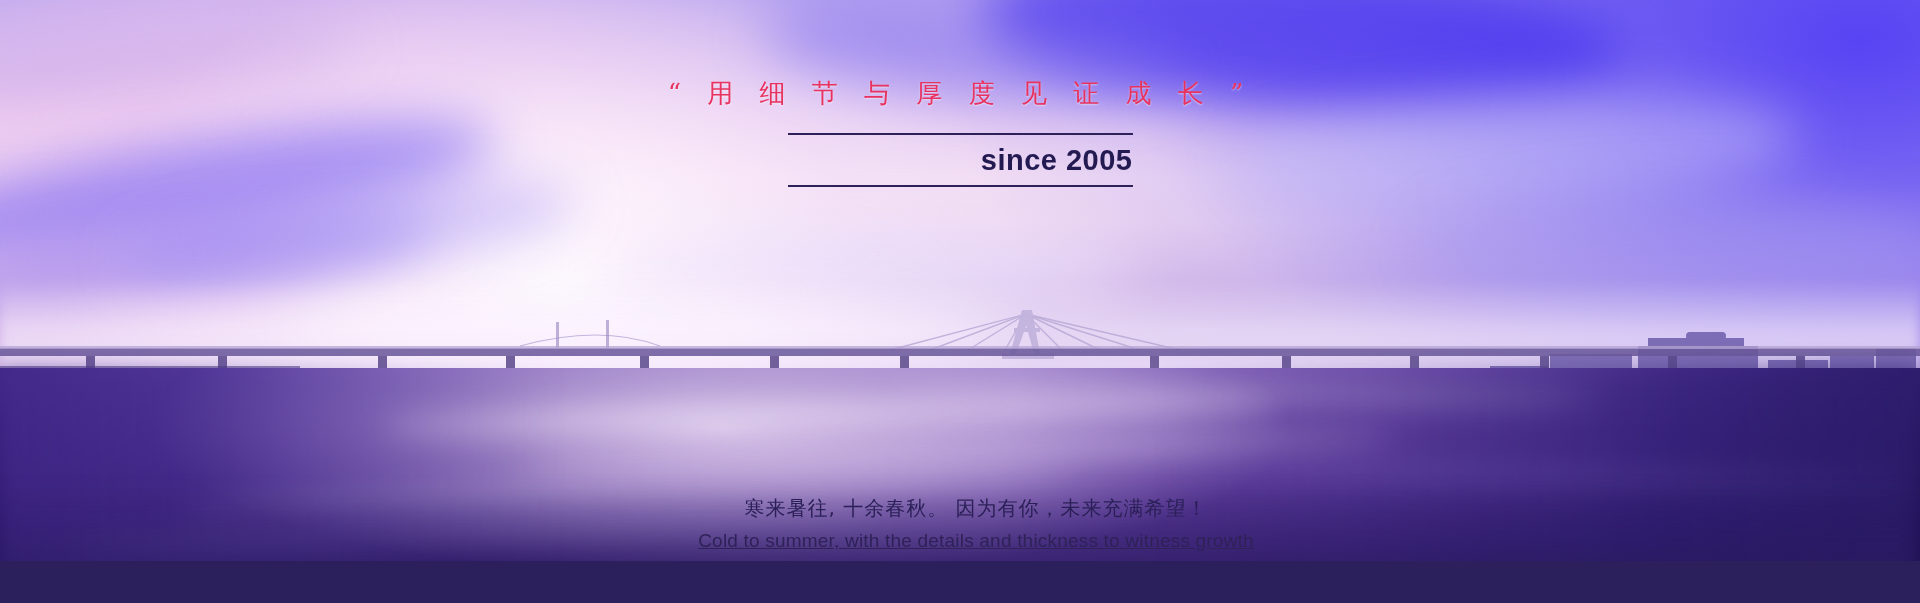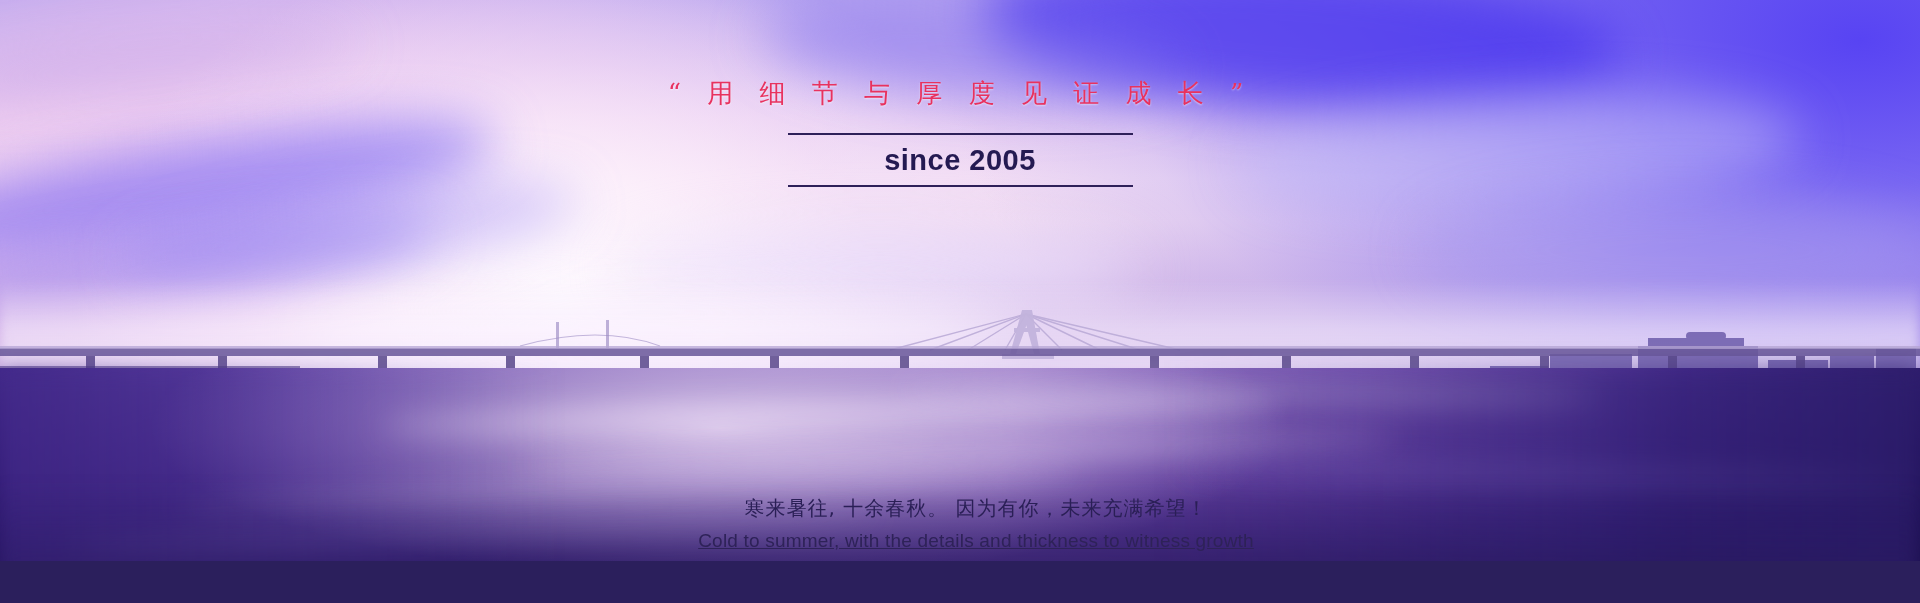--- a/index.html
+++ b/index.html
@@ -170,21 +170,21 @@
     line-height: 1.06;
     letter-spacing: 6px;
     color: #221a4e;
     white-space: pre;
     text-shadow: 0 2px 6px rgba(255,255,255,0.38);
   }
 
   .since-wrap {
     margin-top: 22px;
     width: 345px;
-    display: flex; flex-direction: column; align-items: center;
+    display: flex; flex-direction: column; align-items: flex-end;
   }
   .rule {
     width: 100%; height: 0;
     border-top: 2px solid #2e2059;
   }
   .since {
     font-family: "Liberation Sans", "DejaVu Sans", sans-serif;
     font-size: 29px;
     font-weight: bold;
     letter-spacing: 0.5px;

